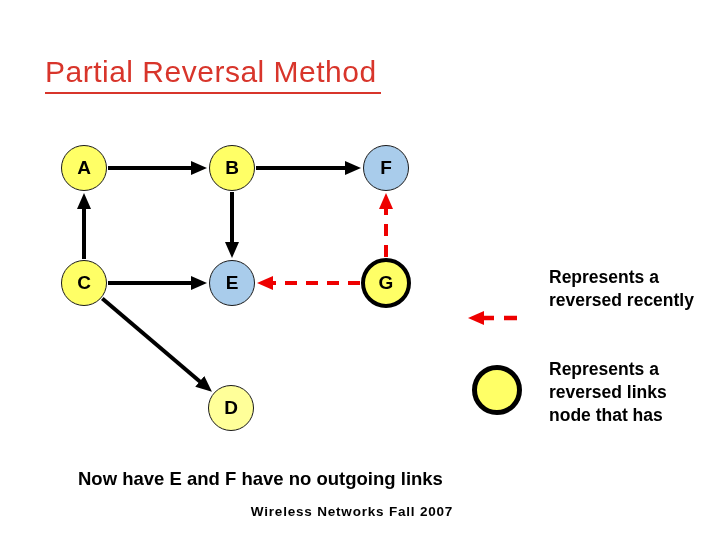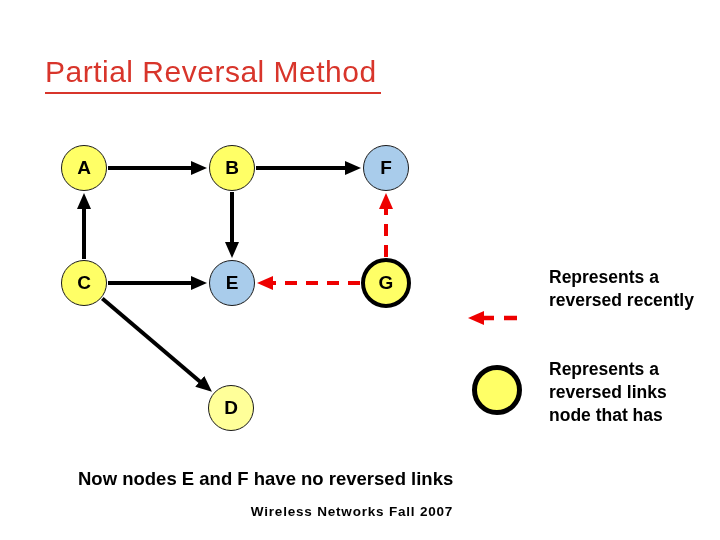--- a/index.html
+++ b/index.html
@@ -87,17 +87,17 @@
     <span>Represents a</span>
     <span>reversed recently</span>
   </div>
 
   <div class="legend-text" id="legend-text-node">
     <span>Represents a</span>
     <span>reversed links</span>
     <span>node that has</span>
   </div>
 
-  <div class="statement">Now nodes E and F have no reversed links</div>
+  <div class="statement">Now have E and F have no outgoing links</div>
 
   <div class="footer">Wireless Networks Fall 2007</div>
 
 </div>
 
 </body></html>

